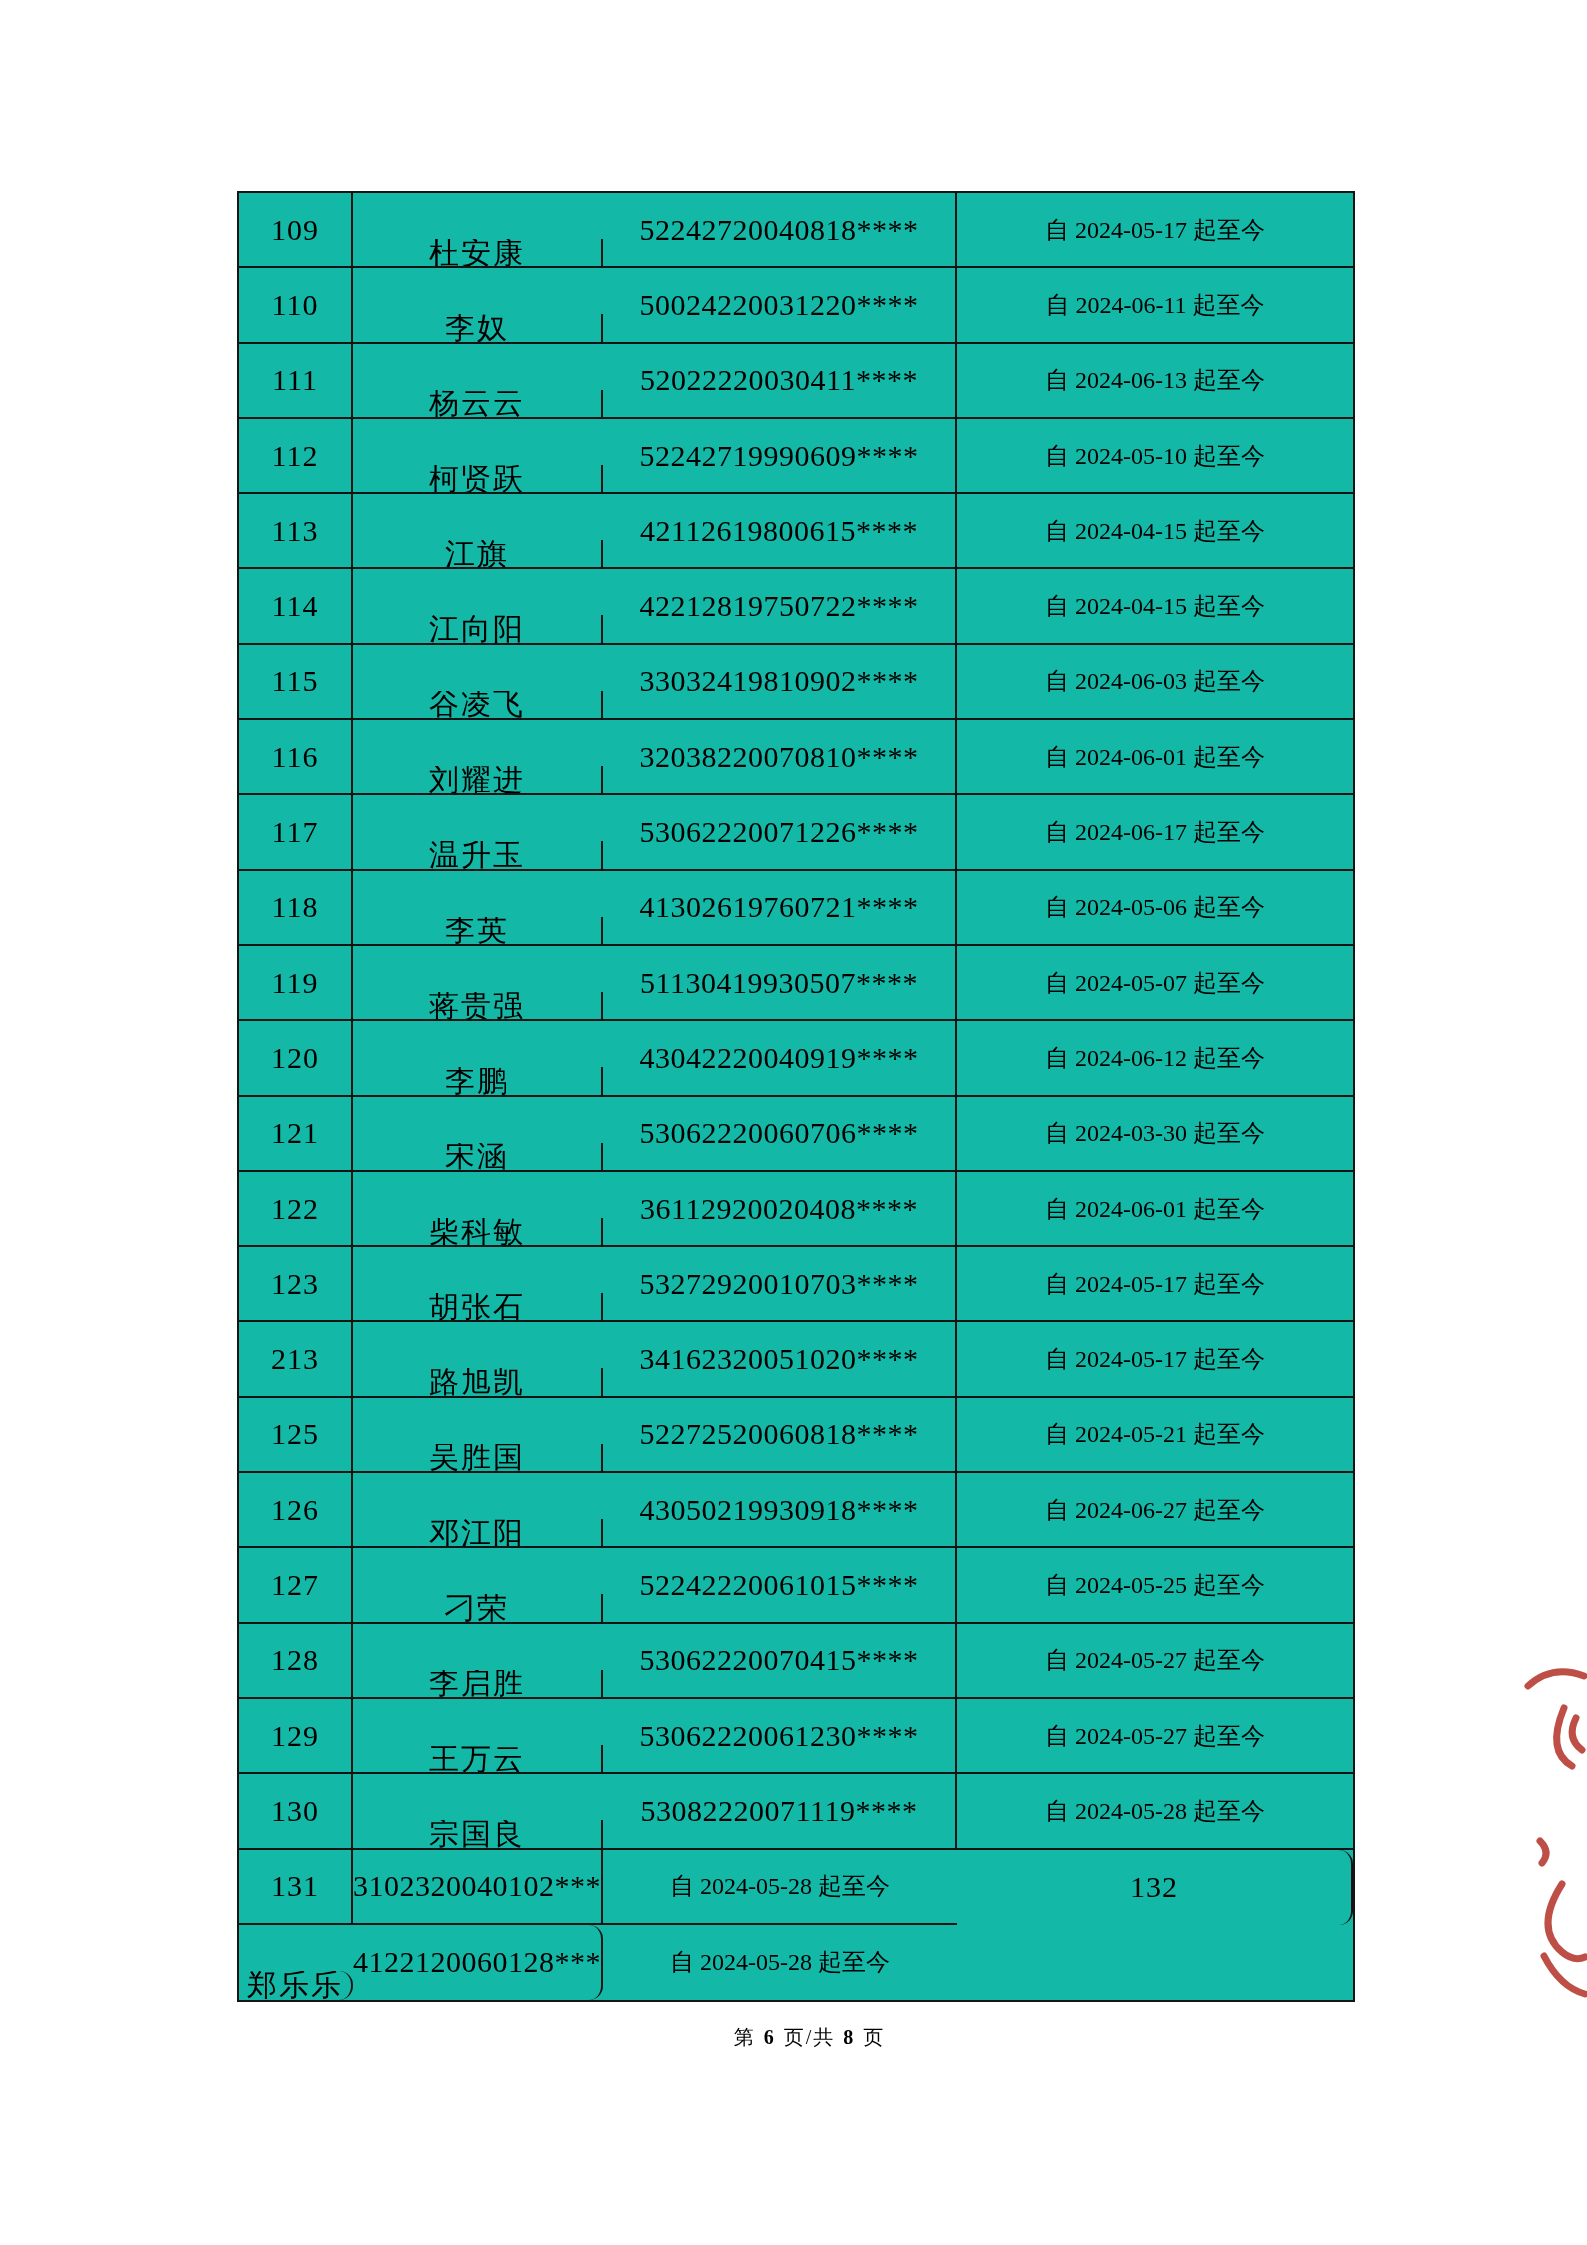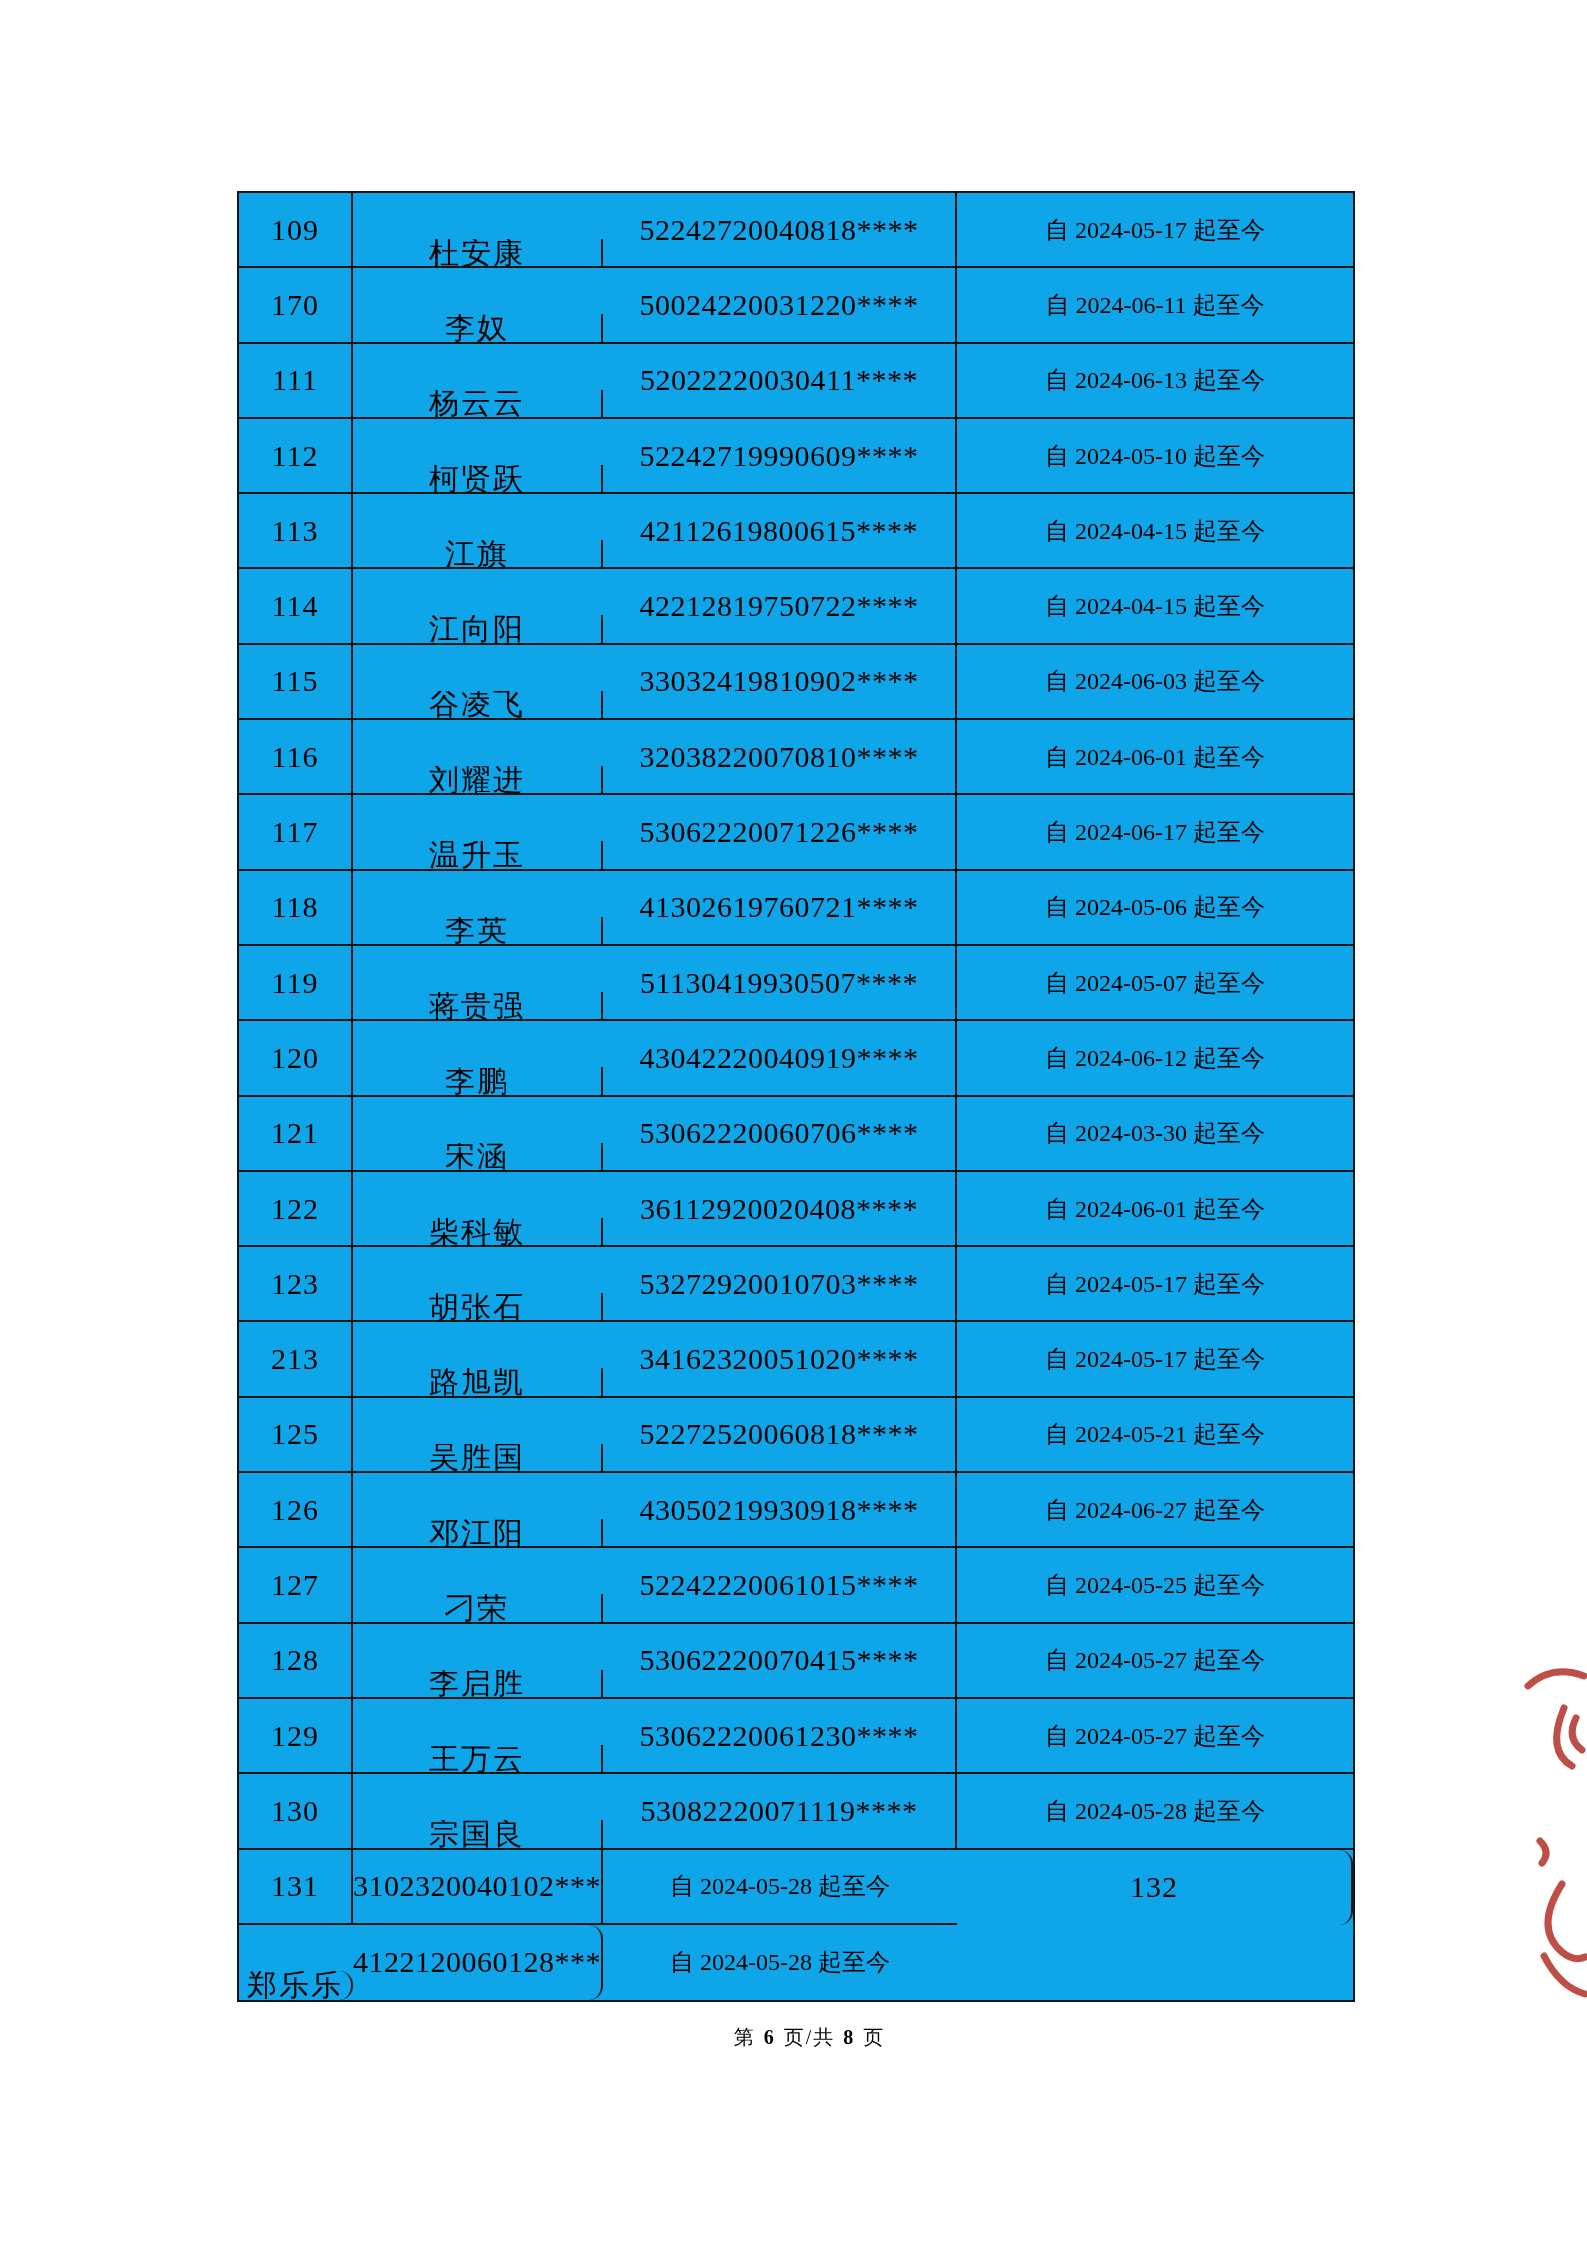--- a/index.html
+++ b/index.html
@@ -18,21 +18,21 @@
 
   
   .roster-table {
     position: absolute;
     left: 237px;
     top: 191px;
     display: grid;
     grid-template-columns: 114px 250px 354px 396px;
     grid-auto-rows: 75.3px;
     border: 2px solid #141414;
-    background: #0ea5e9;
+    background: #14b8a6;
     text-align: center;
   }
   .cell {
     display: flex;
     align-items: center;
     justify-content: center;
     border-right: 2px solid #141414;
     border-bottom: 2px solid #141414;
     font-size: 30px;
     line-height: 1;
@@ -73,21 +73,21 @@
 </style>
 </head>
 <body>
 
 <div class="roster-table" id="table-body">
   <div class="cell col-no">109</div>
   <div class="cell col-name">杜安康</div>
   <div class="cell col-id">52242720040818****</div>
   <div class="cell col-period">自 2024-05-17 起至今</div>
 
-  <div class="cell col-no">170</div>
+  <div class="cell col-no">110</div>
   <div class="cell col-name">李奴</div>
   <div class="cell col-id">50024220031220****</div>
   <div class="cell col-period">自 2024-06-11 起至今</div>
 
   <div class="cell col-no">111</div>
   <div class="cell col-name">杨云云</div>
   <div class="cell col-id">52022220030411****</div>
   <div class="cell col-period">自 2024-06-13 起至今</div>
 
   <div class="cell col-no">112</div>

